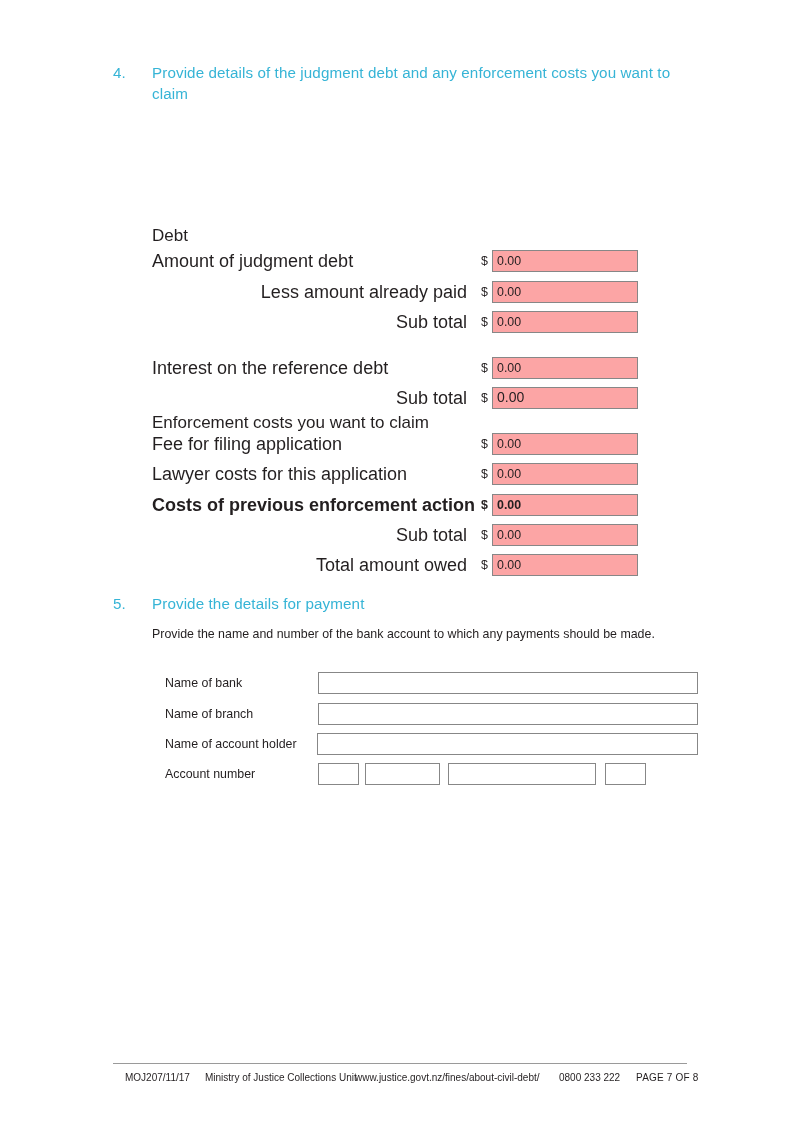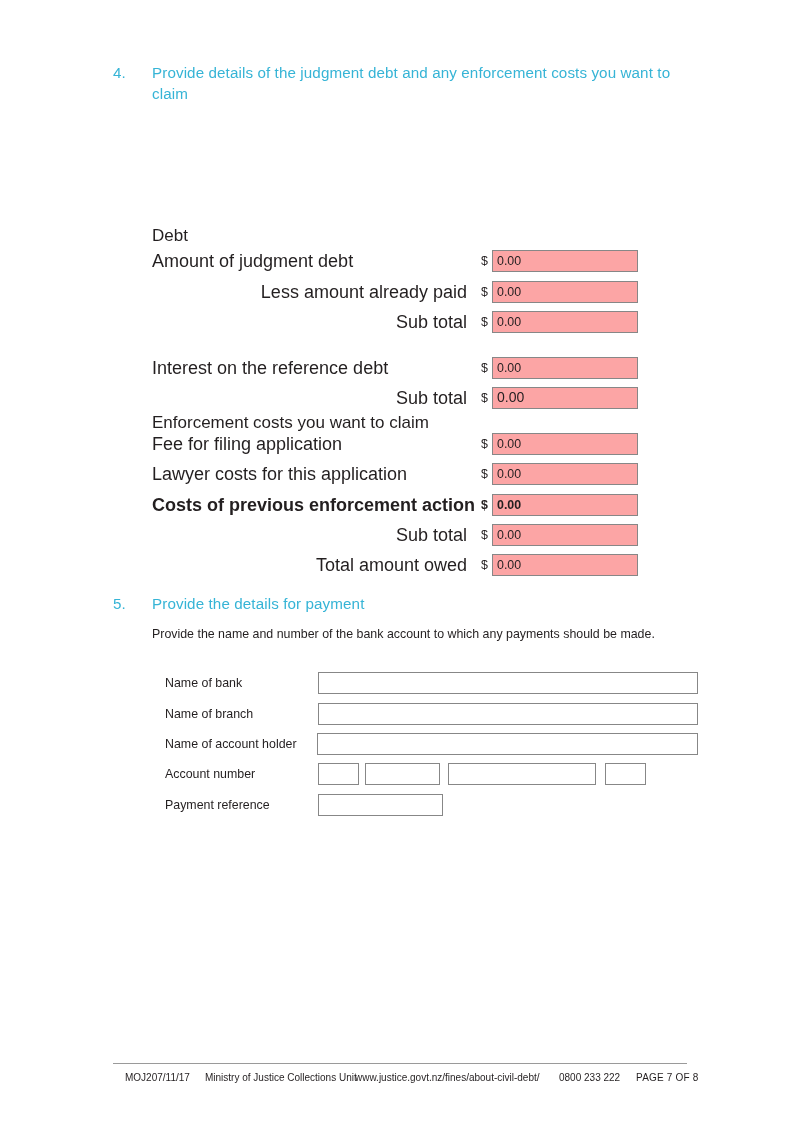--- a/index.html
+++ b/index.html
@@ -290,24 +290,20 @@
   </div>
 
   <div class="bank-row" style="top:763px; width:533px;">
     <span class="bank-label">Account number</span>
     <div class="text-box" style="left:153px; width:41px;"></div>
     <div class="text-box" style="left:200px; width:75px;"></div>
     <div class="text-box" style="left:283px; width:148px;"></div>
     <div class="text-box" style="left:440px; width:41px;"></div>
   </div>
 
-  <div class="bank-row" style="top:794px; width:533px;">
-    <span class="bank-label">Payment reference</span>
-    <div class="text-box" style="left:153px; width:125px;"></div>
-  </div>
 
   <div class="footer-rule"></div>
   <div class="footer">
     <span class="f-code">MOJ207/11/17</span>
     <span class="f-org">Ministry of Justice Collections Unit</span>
     <span class="f-url">www.justice.govt.nz/fines/about-civil-debt/</span>
     <span class="f-phone">0800 233 222</span>
     <span class="f-page">PAGE 7 OF 8</span>
   </div>
 

